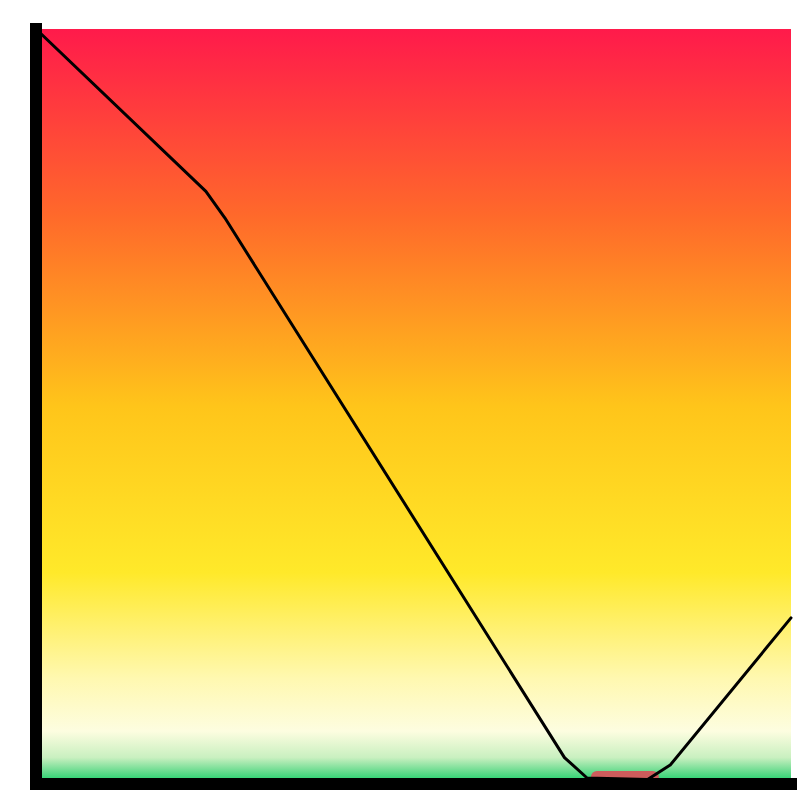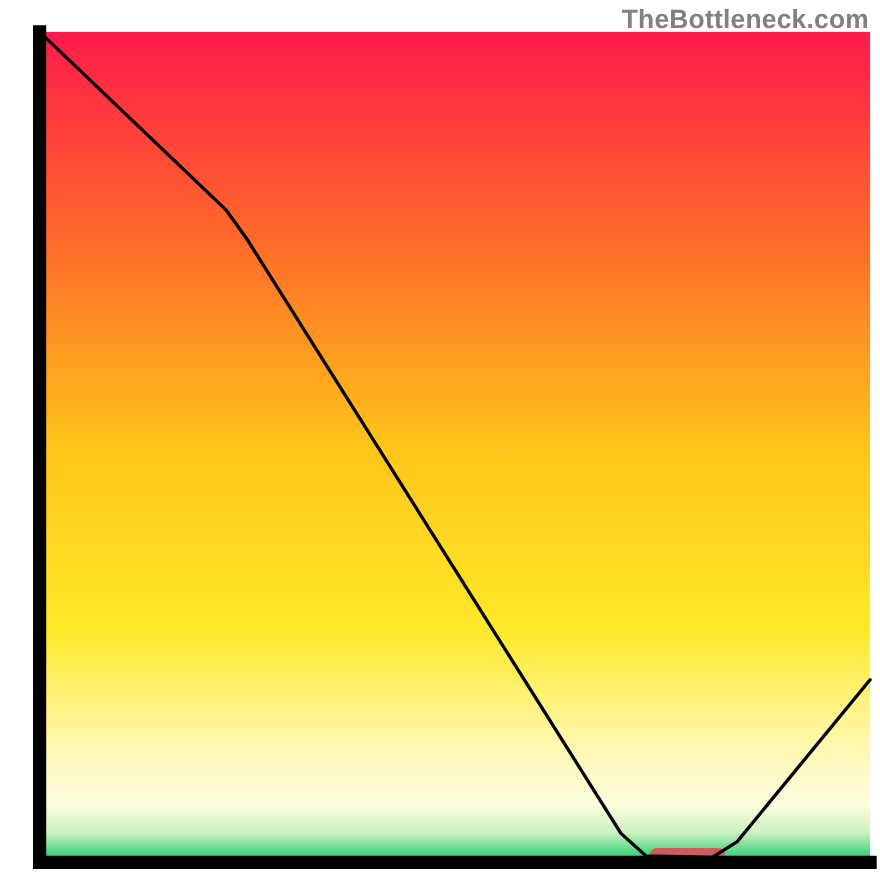--- a/index.html
+++ b/index.html
@@ -15,21 +15,20 @@
     color: #808080;
     letter-spacing: 0.2px;
     z-index: 30;
   }
   svg.chart { position: absolute; left: 0; top: 0; }
 </style>
 </head>
 <body>
 
 <div class="wrap">
-  <div class="watermark">TheBottleneck.com</div>
   <svg class="chart" width="800" height="800" viewBox="0 0 800 800">
     <defs>
       <linearGradient id="bg-grad" x1="0" y1="0" x2="0" y2="1">
           <stop offset="0%" stop-color="#ff1a4b"></stop>
           <stop offset="25%" stop-color="#ff6a2a"></stop>
           <stop offset="50%" stop-color="#ffc51a"></stop>
           <stop offset="72%" stop-color="#ffe92a"></stop>
           <stop offset="86%" stop-color="#fff8b0"></stop>
           <stop offset="93%" stop-color="#fdfde0"></stop>
           <stop offset="96.5%" stop-color="#c9f0c0"></stop>

